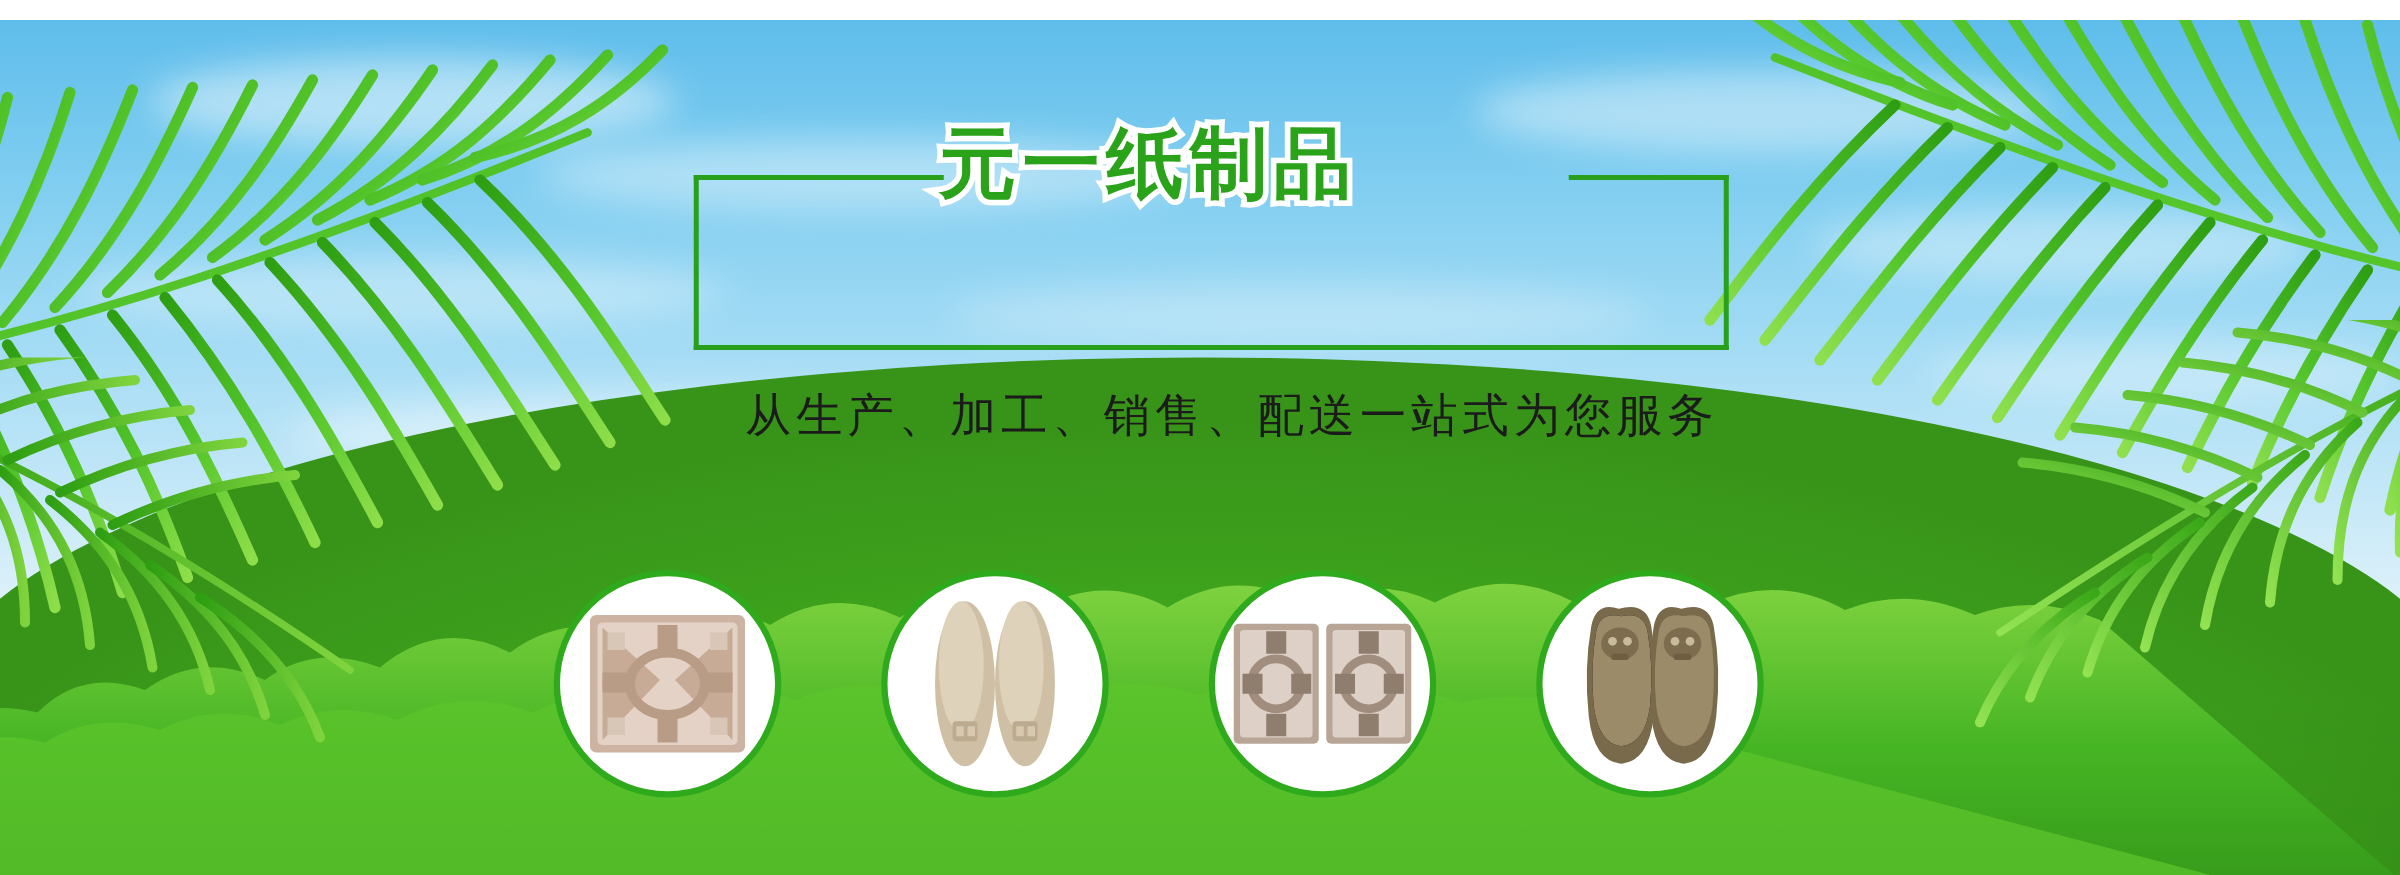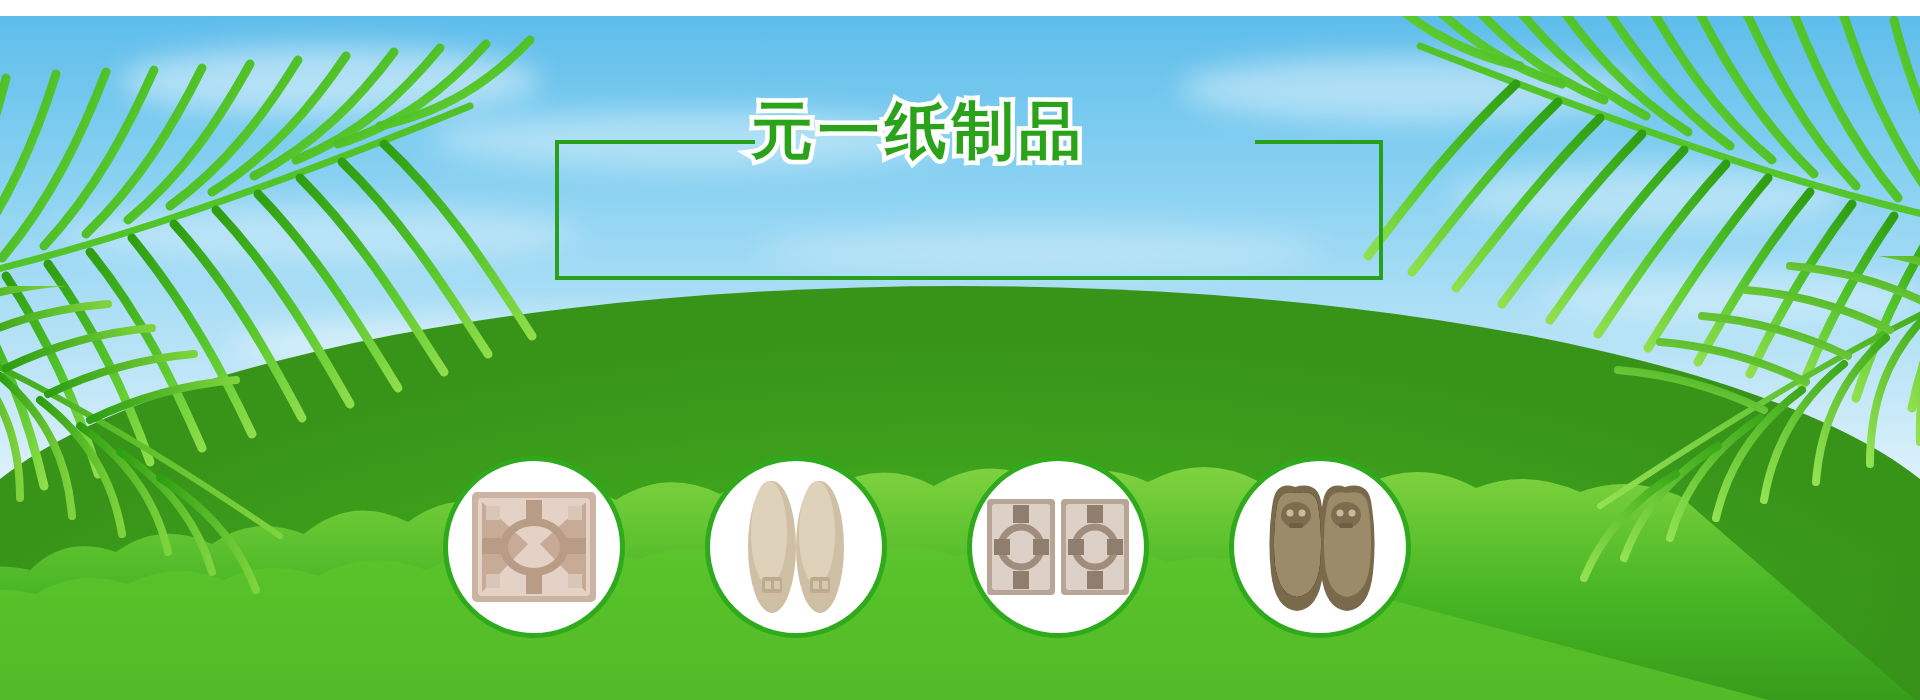--- a/index.html
+++ b/index.html
@@ -337,20 +337,21 @@
   <div class="text-block">
     <div class="frame-top-left"></div>
     <div class="frame-top-right"></div>
     <div class="frame-left"></div>
     <div class="frame-right"></div>
     <div class="frame-bottom"></div>
 
     <div class="title-1">元一纸制品</div>
   </div>
 
+  <div class="subtitle">从生产、加工、销售、配送一站式为您服务</div>
 
   <div class="circles">
 
     <div class="circle" style="left:443px;top:440px;width:182px;height:182px;">
       <svg class="prod" width="132" height="118" viewBox="0 0 132 118">
         <rect x="4" y="4" width="124" height="110" rx="5" fill="#cdb4a2"></rect>
         <rect x="10" y="10" width="112" height="98" rx="4" fill="#e3d2c5"></rect>
         <path d="M14 14 L60 56 L14 104 Z" fill="#c7ab96"></path>
         <path d="M118 14 L72 56 L118 104 Z" fill="#c7ab96"></path>
         <ellipse cx="66" cy="59" rx="30" ry="25" fill="none" stroke="#b89c86" stroke-width="8"></ellipse>

